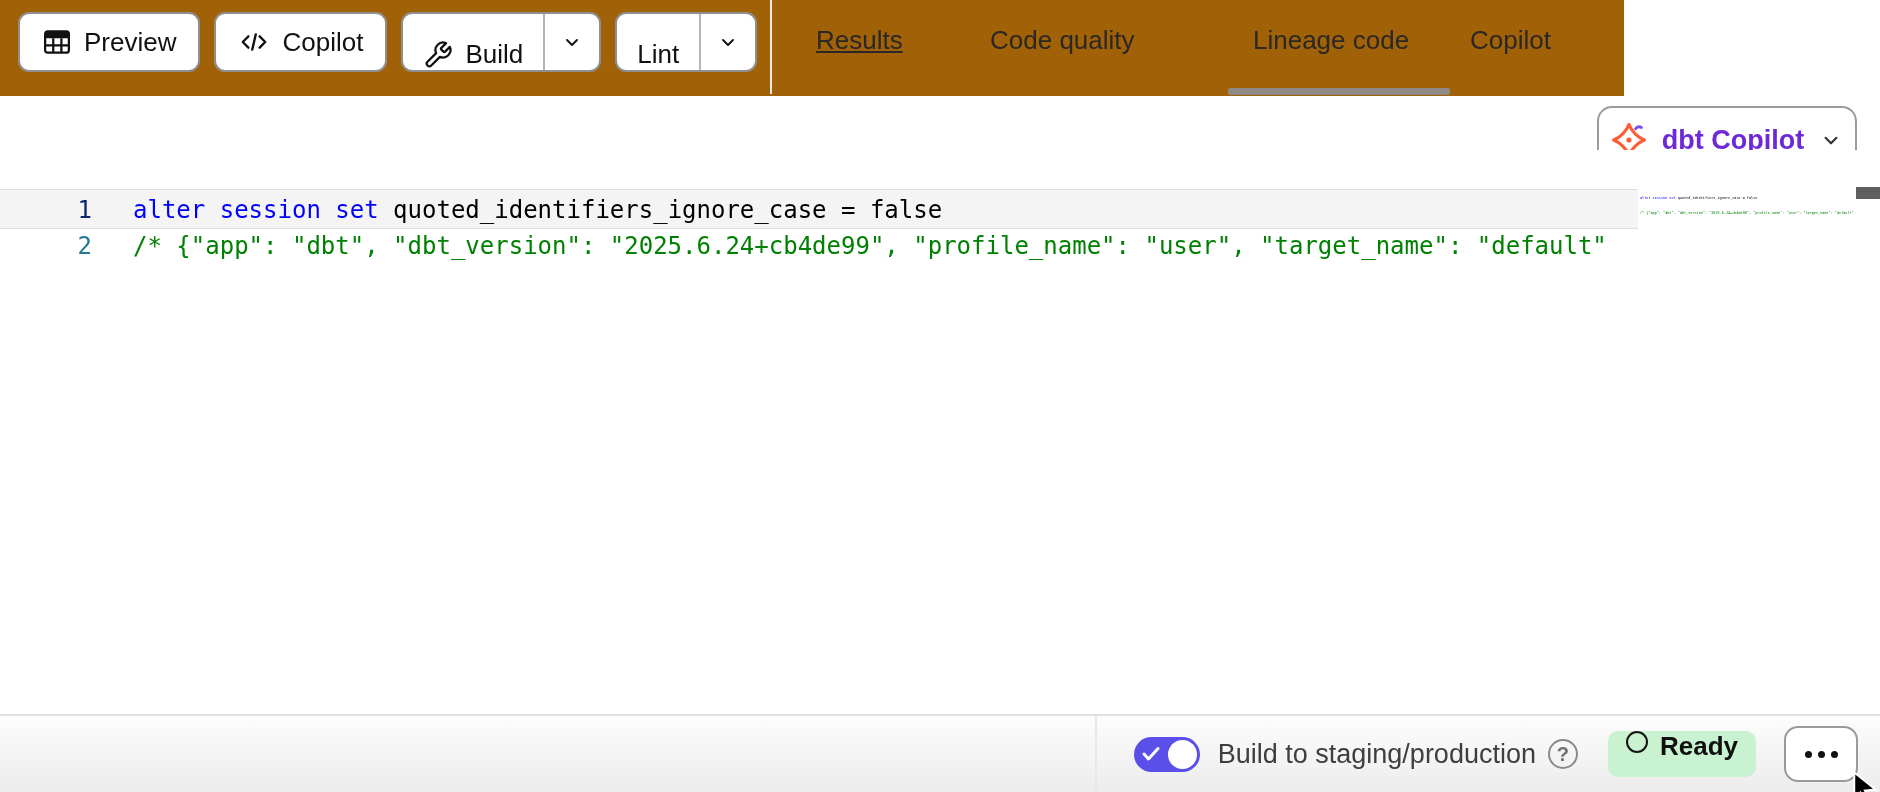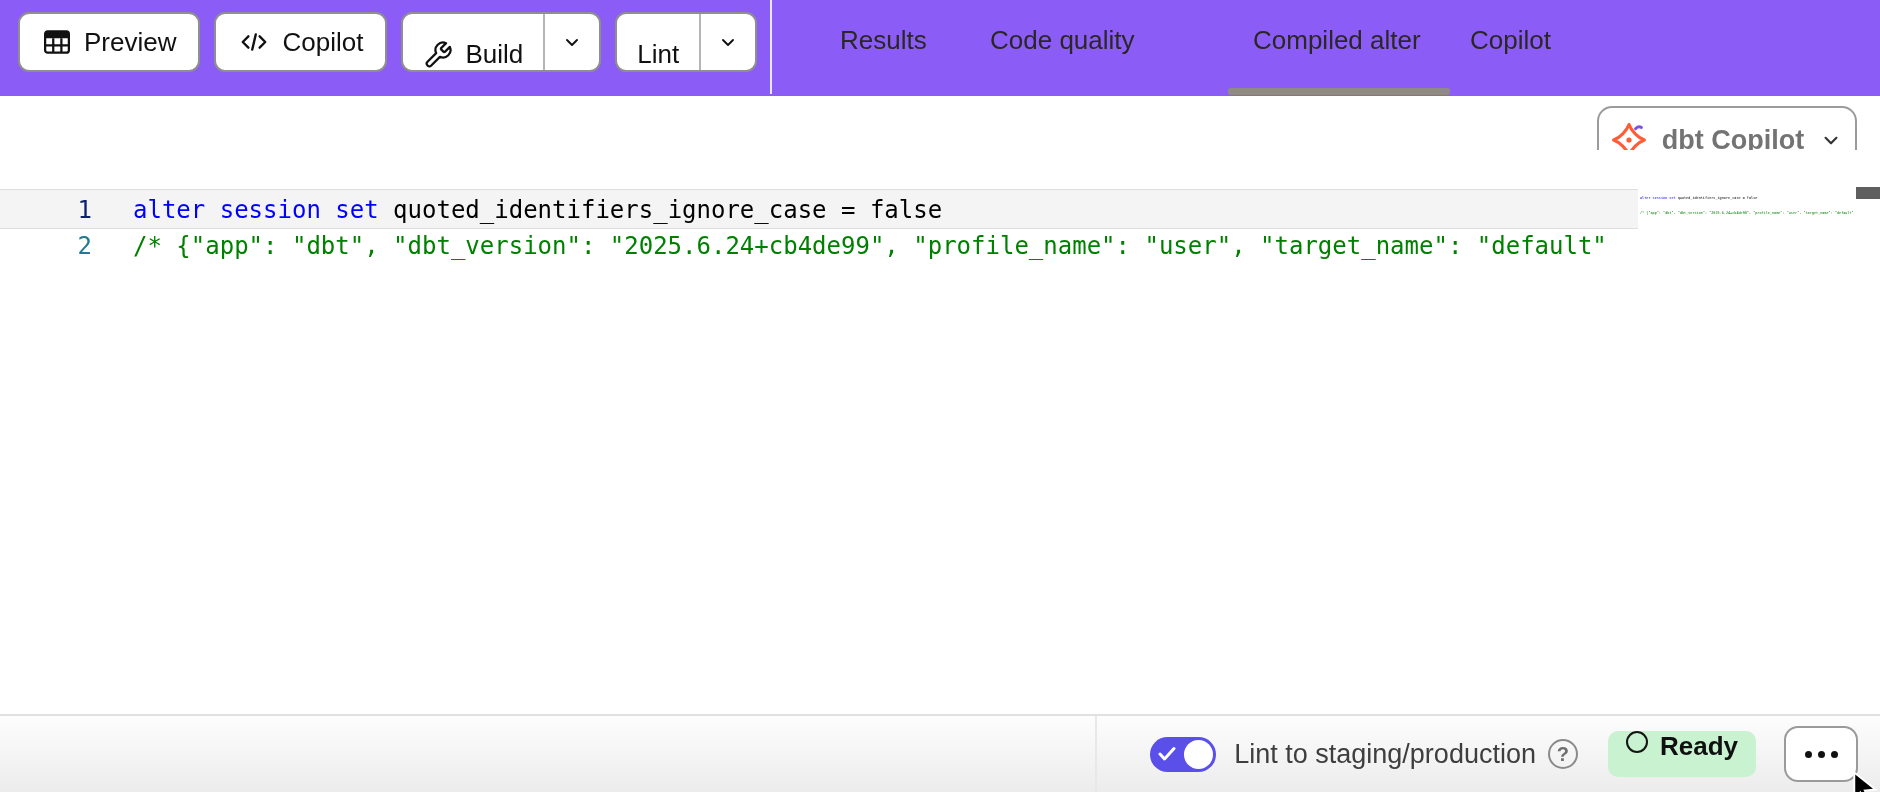--- a/index.html
+++ b/index.html
@@ -1,47 +1,47 @@
 <!DOCTYPE html>
 <html><head>
 <meta charset="utf-8">
 <style>
   html,body{margin:0;padding:0;background:#ffffff;}
   .app{
     position:relative;width:1880px;height:792px;overflow:hidden;background:#ffffff;
     font-family:"Liberation Sans",sans-serif;color:#1c1c1c;
   }
   
-  .toolbar{position:absolute;left:0;top:0;width:1880px;height:96px;background:#8b5cf6;}
+  .toolbar{position:absolute;left:0;top:0;width:1624px;height:96px;background:#a16207;}
   .btn-row{position:absolute;left:18px;top:12px;display:flex;gap:14px;align-items:center;}
   .btn,.split{
     display:flex;align-items:center;height:60px;background:#fff;border:2px solid #8f8f8f;
     border-radius:11px;box-sizing:border-box;
   }
   .btn{padding:0 22px;gap:12px;cursor:pointer;}
   .btn span.lbl,.split span.lbl{font-size:26px;font-weight:500;color:#111;white-space:nowrap;}
   .split{padding:0;}
   .split .main{display:flex;align-items:flex-end;gap:12px;padding:0 20px;height:100%;cursor:pointer;}
   .split .drop{display:flex;align-items:center;justify-content:center;width:54px;height:100%;
     border-left:2px solid #b5b5b5;cursor:pointer;}
   .tb-divider{position:absolute;left:770px;top:0;width:2px;height:94px;background:#e9e9e9;}
   
   .tab{position:absolute;top:25px;font-size:26px;color:#2a2724;cursor:pointer;white-space:nowrap;}
-  .tab-results{left:840px;}
+  .tab-results{left:816px;text-decoration:underline;}
   .tab-quality{left:990px;}
   .tab-compiled{left:1253px;font-weight:500;}
   .tab-lineage{left:1470px;}
   .tab-underline{position:absolute;left:1228px;top:88px;width:222px;height:7px;background:#8f8a86;border-radius:2px;}
   
   .copilot{
     position:absolute;left:1597px;top:106px;width:260px;height:68px;background:#fff;
     border:2px solid #9b9b9b;border-radius:15px;display:flex;align-items:center;justify-content:center;
     gap:14px;box-sizing:border-box;cursor:pointer;
   }
-  .copilot .lbl{font-size:27px;font-weight:700;color:#737373;}
+  .copilot .lbl{font-size:27px;font-weight:700;color:#6d28d9;}
   
   .editor{position:absolute;left:0;top:150px;width:1880px;height:564px;background:#fff;}
   .active-line{position:absolute;left:0;top:39px;width:1638px;height:40px;background:#f4f4f4;
     border-top:1px solid #dedede;border-bottom:1px solid #dedede;box-sizing:border-box;}
   .code-row{position:absolute;left:0;width:1638px;height:34px;font-family:"DejaVu Sans Mono",monospace;
     font-size:24px;line-height:34px;white-space:pre;overflow:hidden;}
   .row1{top:43px;}
   .row2{top:79px;}
   .ln{position:absolute;left:0;top:0;width:92px;text-align:right;}
   .ln1{color:#0b216f;}
@@ -150,21 +150,21 @@
           </span>
         </div>
       </div>
     </div>
 
     <div class="tb-divider"></div>
 
     <nav>
       <div class="tab tab-results">Results</div>
       <div class="tab tab-quality">Code quality</div>
-      <div class="tab tab-compiled">Compiled alter</div>
+      <div class="tab tab-compiled">Lineage code</div>
       <div class="tab tab-lineage">Copilot</div>
       <div class="tab-underline"></div>
     </nav>
   </header>
 
   <button class="copilot">
     <span>
       <svg width="38" height="38" viewBox="0 0 32 32" fill="none">
         <path d="M16 3 C17.8 8.2 23.8 14.2 29 16 C23.8 17.8 17.8 23.8 16 29 C14.2 23.8 8.2 17.8 3 16 C8.2 14.2 14.2 8.2 16 3 Z" stroke="#ff5c35" stroke-width="2.6" stroke-linejoin="round"></path>
         <path d="M21.5 6.5 C23 5 25 4.5 26.5 5.5" stroke="#7a51e6" stroke-width="2.4" stroke-linecap="round"></path>
@@ -206,21 +206,21 @@
   <footer class="statusbar">
     <div class="sb-divider"></div>
 
     <div class="toggle">
       <svg width="18" height="16" viewBox="0 0 18 16" fill="none" stroke="#fff" stroke-width="3" stroke-linecap="round" stroke-linejoin="round">
         <polyline points="2,8 6.5,13 16,2.5"></polyline>
       </svg>
       <span class="knob"></span>
     </div>
 
-    <span class="defer-label">Lint to staging/production</span>
+    <span class="defer-label">Build to staging/production</span>
 
     <span class="help">?</span>
 
     <div class="ready">
       <span class="dot"></span>
       <span class="lbl">Ready</span>
     </div>
 
     <button class="menu-btn">
       <span style="display:flex;gap:6px;">

